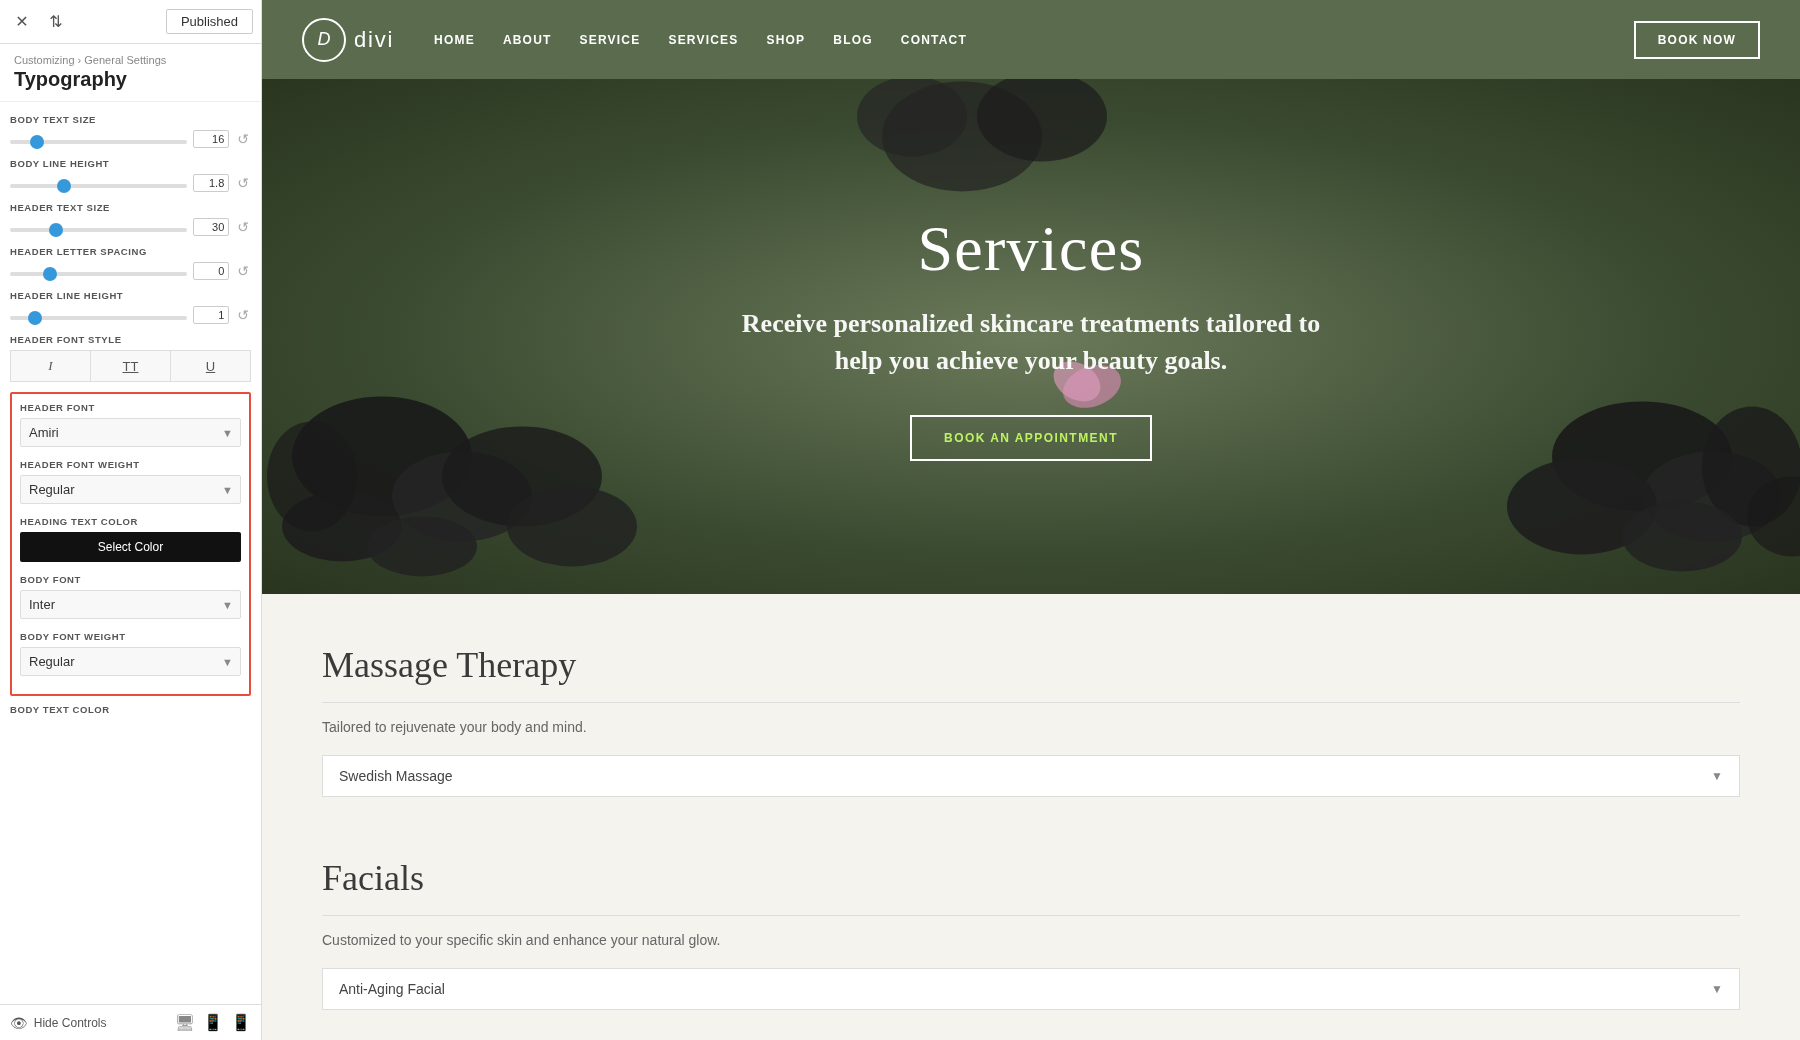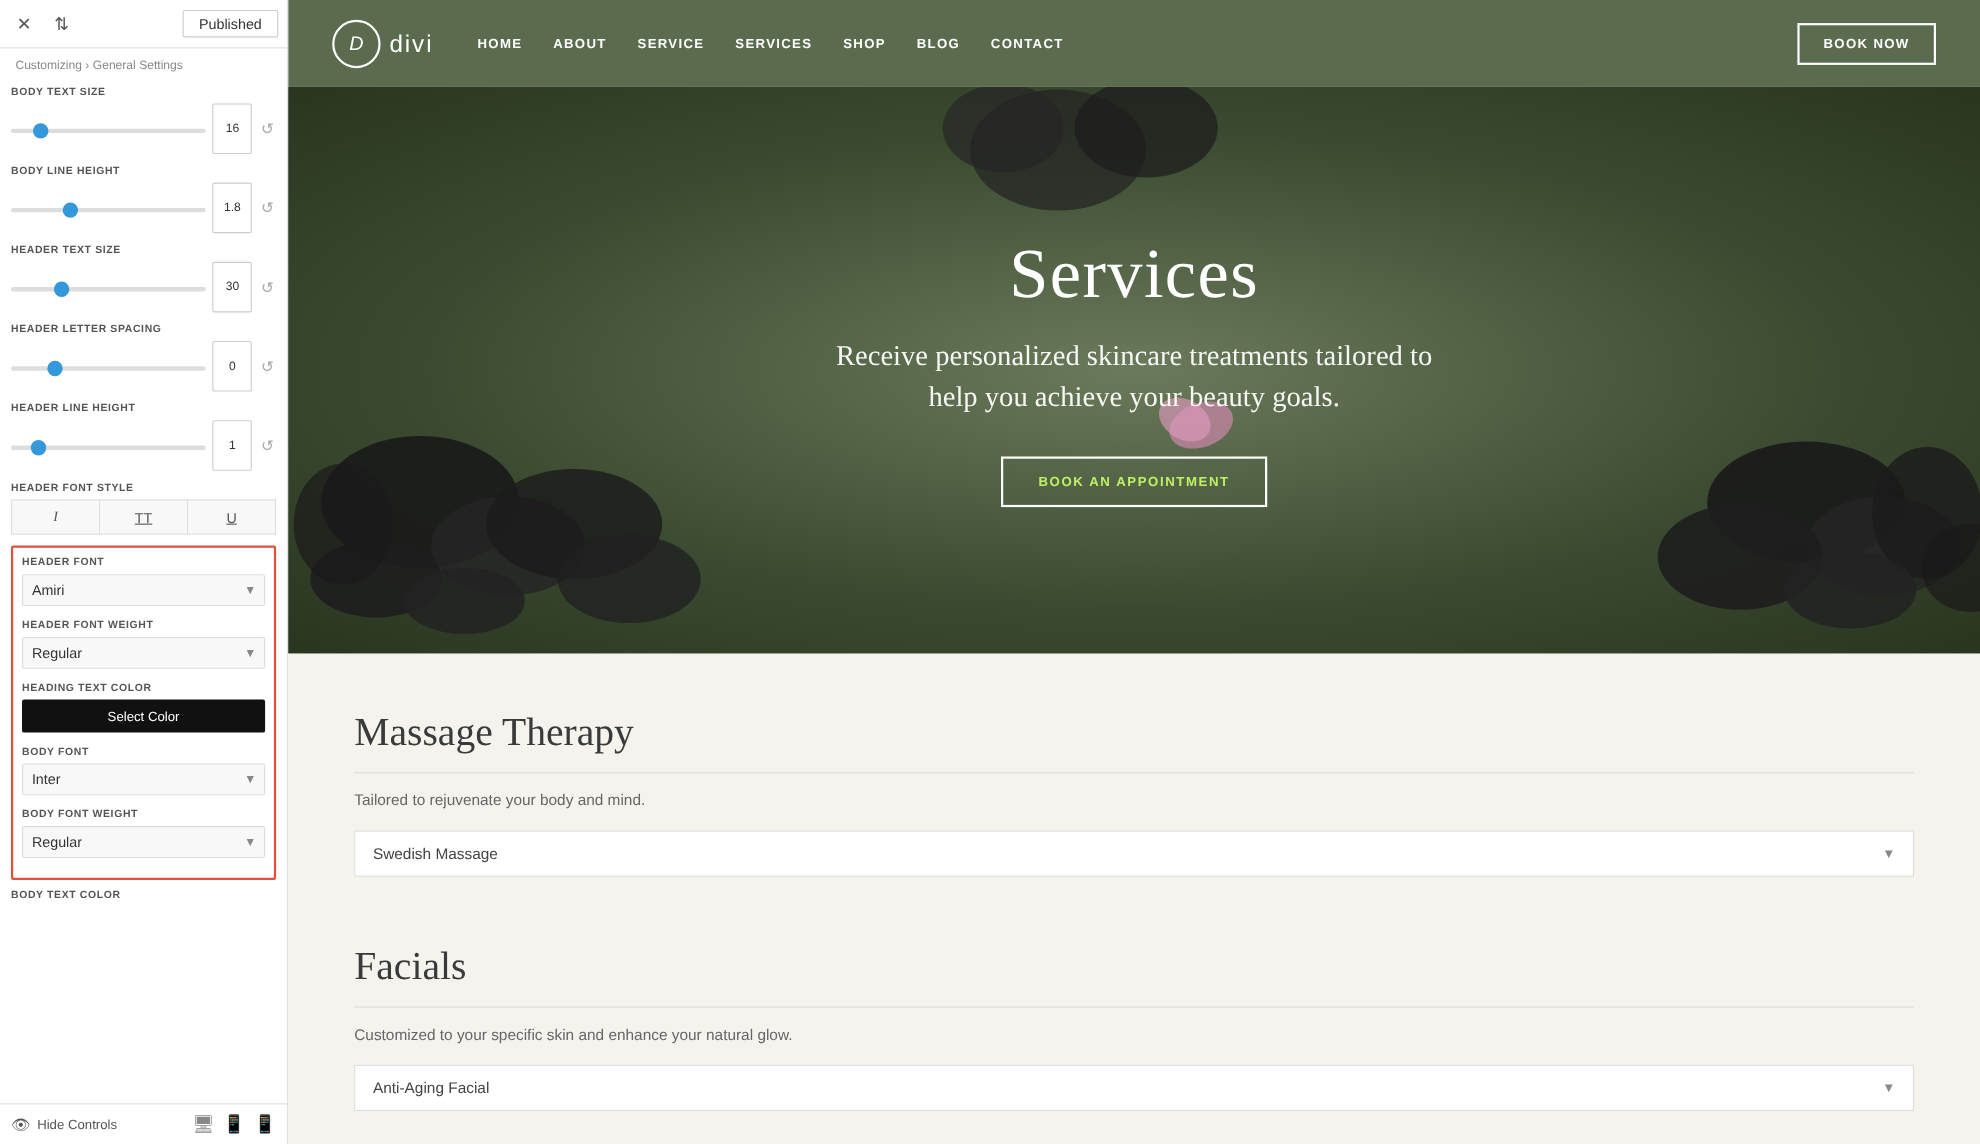--- a/index.html
+++ b/index.html
@@ -103,22 +103,22 @@
       width: 14px; height: 14px;
       border-radius: 50%;
       background: #3498db;
       cursor: pointer;
     }
 
     .slider-val {
       width: 36px;
       border: 1px solid #ccc;
       font-size: 11px;
-      padding: 16px 4px;
-      text-align: center;
+      padding: 2px 4px;
+      text-align: right;
       color: #333;
       border-radius: 2px;
     }
 
     .reset-btn {
       background: none;
       border: none;
       cursor: pointer;
       color: #aaa;
       font-size: 14px;
@@ -320,21 +320,21 @@
     .hero-title {
       font-size: 64px;
       font-weight: 400;
       margin-bottom: 20px;
       font-family: Georgia, serif;
       letter-spacing: 0.02em;
     }
 
     .hero-subtitle {
       font-size: 26px;
-      font-weight: 400;
+      font-weight: 700;
       line-height: 1.4;
       margin-bottom: 36px;
       font-family: Georgia, serif;
       opacity: 0.95;
     }
 
     .hero-btn {
       background: transparent;
       border: 2px solid #fff;
       color: #bef264;
@@ -404,20 +404,21 @@
   <div class="panel-topbar">
     <button class="topbar-icon-btn">✕</button>
     <button class="topbar-icon-btn">⇅</button>
     <button class="published-btn">Published</button>
   </div>
 
   <div class="panel-breadcrumb">
     <span style="cursor:pointer;">Customizing</span><span> › </span><span>General Settings</span>
   </div>
 
+  <div class="panel-title">Typography</div>
 
   <div class="panel-scroll">
 
     <div class="setting-group">
       <div class="setting-label">BODY TEXT SIZE</div>
       <div class="slider-row">
         <div class="slider-wrap">
           <input type="range" min="8" max="72" value="16" style="">
         </div>
         <input class="slider-val" type="text" value="16" style="">

